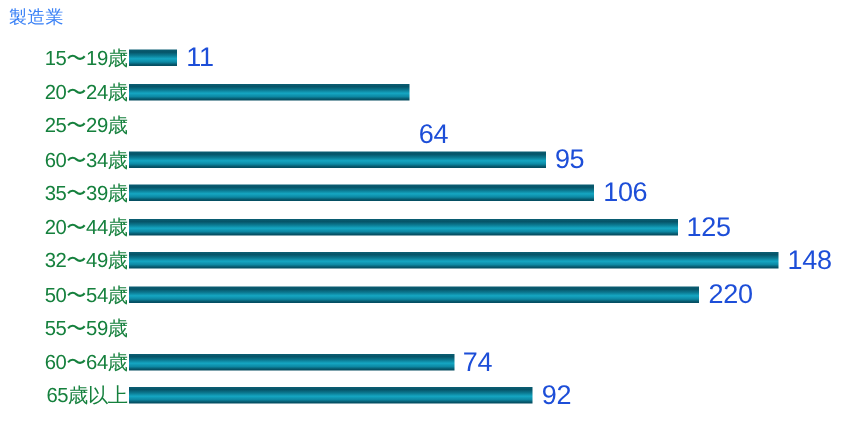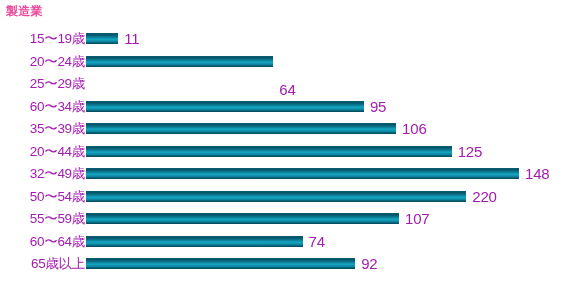--- a/index.html
+++ b/index.html
@@ -18,22 +18,22 @@
     position: relative;
     width: 572px;
     height: 281px;
     background: #ffffff;
   }
   #chart-title {
     position: absolute;
     left: 6px;
     top: 3px;
     font-size: 12px;
-    font-weight: bold;
-    color: #ec4899;
+    font-weight: normal;
+    color: #3b82f6;
     letter-spacing: 0.2px;
     white-space: nowrap;
   }
   #plot-area {
     position: absolute;
     left: 0;
     top: 28px;
     width: 572px;
     height: 253px;
   }
@@ -42,21 +42,21 @@
     height: 22.5px;
     width: 100%;
   }
   .row-label {
     position: absolute;
     right: 487px;       
     top: 0;
     height: 22.5px;
     line-height: 21px;
     font-size: 13.5px;
-    color: #a21caf;
+    color: #15803d;
     white-space: nowrap;
     text-align: right;
     letter-spacing: -0.3px;
   }
   .bar-track {
     position: absolute;
     left: 86px;
     top: 0;
     height: 22.5px;
     right: 0;
@@ -85,22 +85,22 @@
       #0d89a4 76%,
       #065468 92%,
       #044c60 100%
     );
   }
   .bar-value {
     position: absolute;
     top: 0;
     height: 22.5px;
     line-height: 21px;
-    font-size: 15px;
-    color: #a21caf;
+    font-size: 18px;
+    color: #1d4ed8;
     white-space: nowrap;
     letter-spacing: -0.2px;
   }
 </style>
 </head>
 <body>
 
 <div id="chart-figure">
 
   <div id="chart-title">製造業</div>
@@ -153,24 +153,20 @@
       </div>
       <div class="bar-row">
         <div class="row-label">50〜54歳</div>
         <div class="bar-track">
           <div class="bar-fill" style="width: 380.338px;"></div>
           <div class="bar-value" style="left: 386.338px;">220</div>
         </div>
       </div>
       <div class="bar-row">
         <div class="row-label">55〜59歳</div>
-        <div class="bar-track">
-          <div class="bar-fill" style="width: 313.047px;"></div>
-          <div class="bar-value" style="left: 319.047px;">107</div>
-        </div>
       </div>
       <div class="bar-row">
         <div class="row-label">60〜64歳</div>
         <div class="bar-track">
           <div class="bar-fill" style="width: 216.5px;"></div>
           <div class="bar-value" style="left: 222.5px;">74</div>
         </div>
       </div>
       <div class="bar-row">
         <div class="row-label">65歳以上</div>

